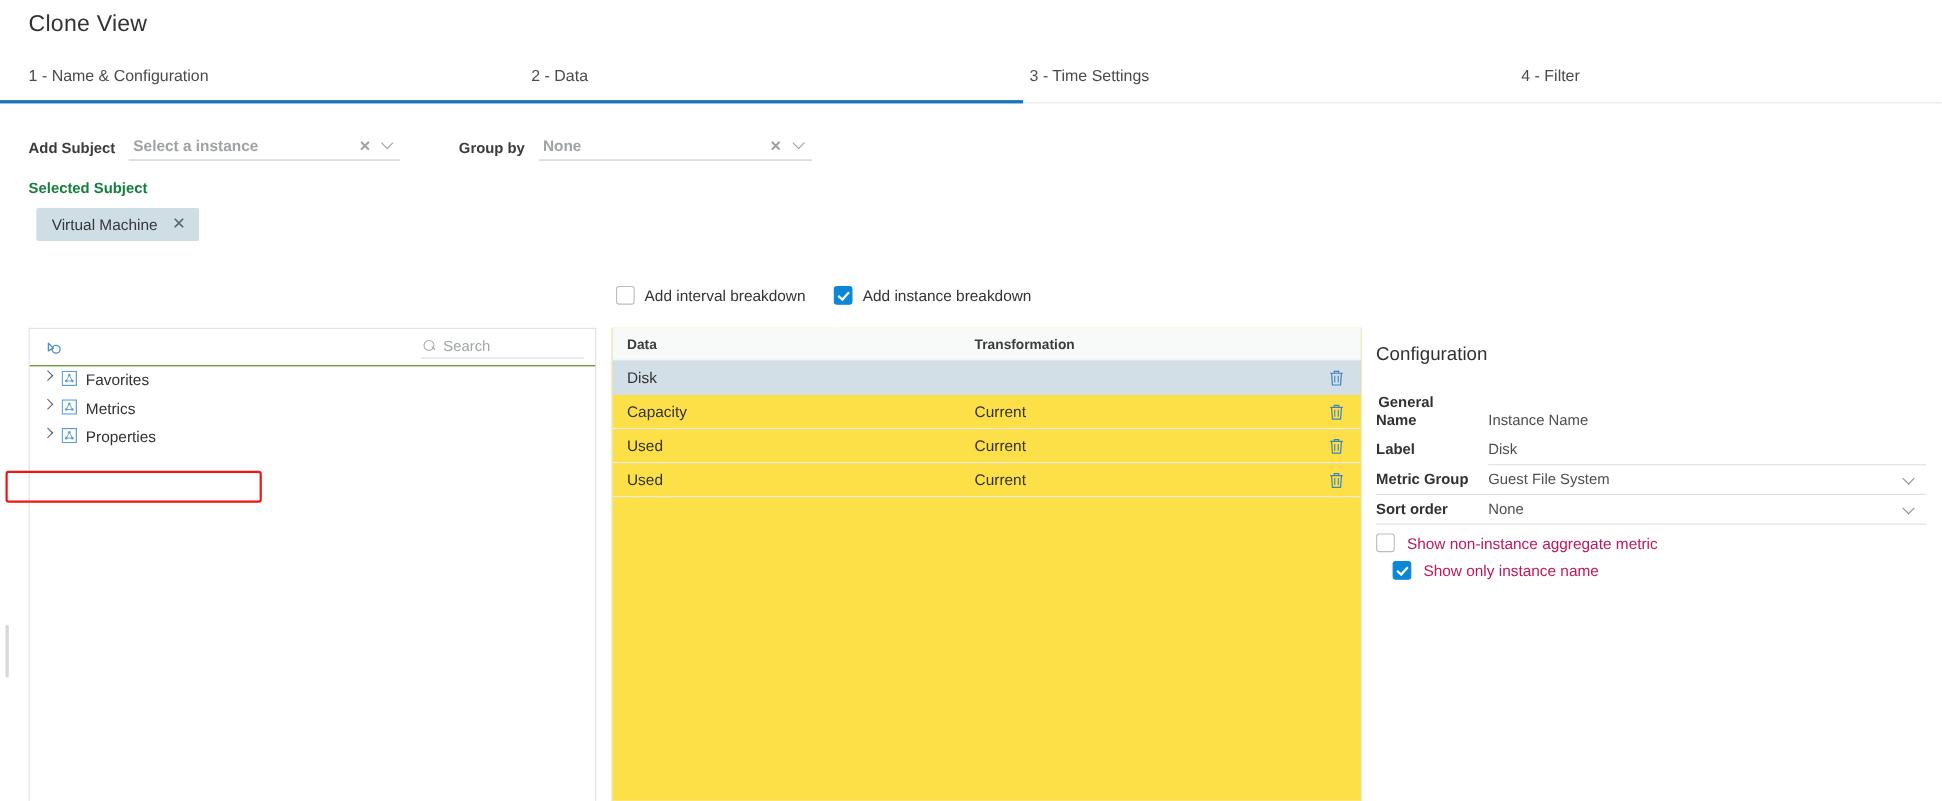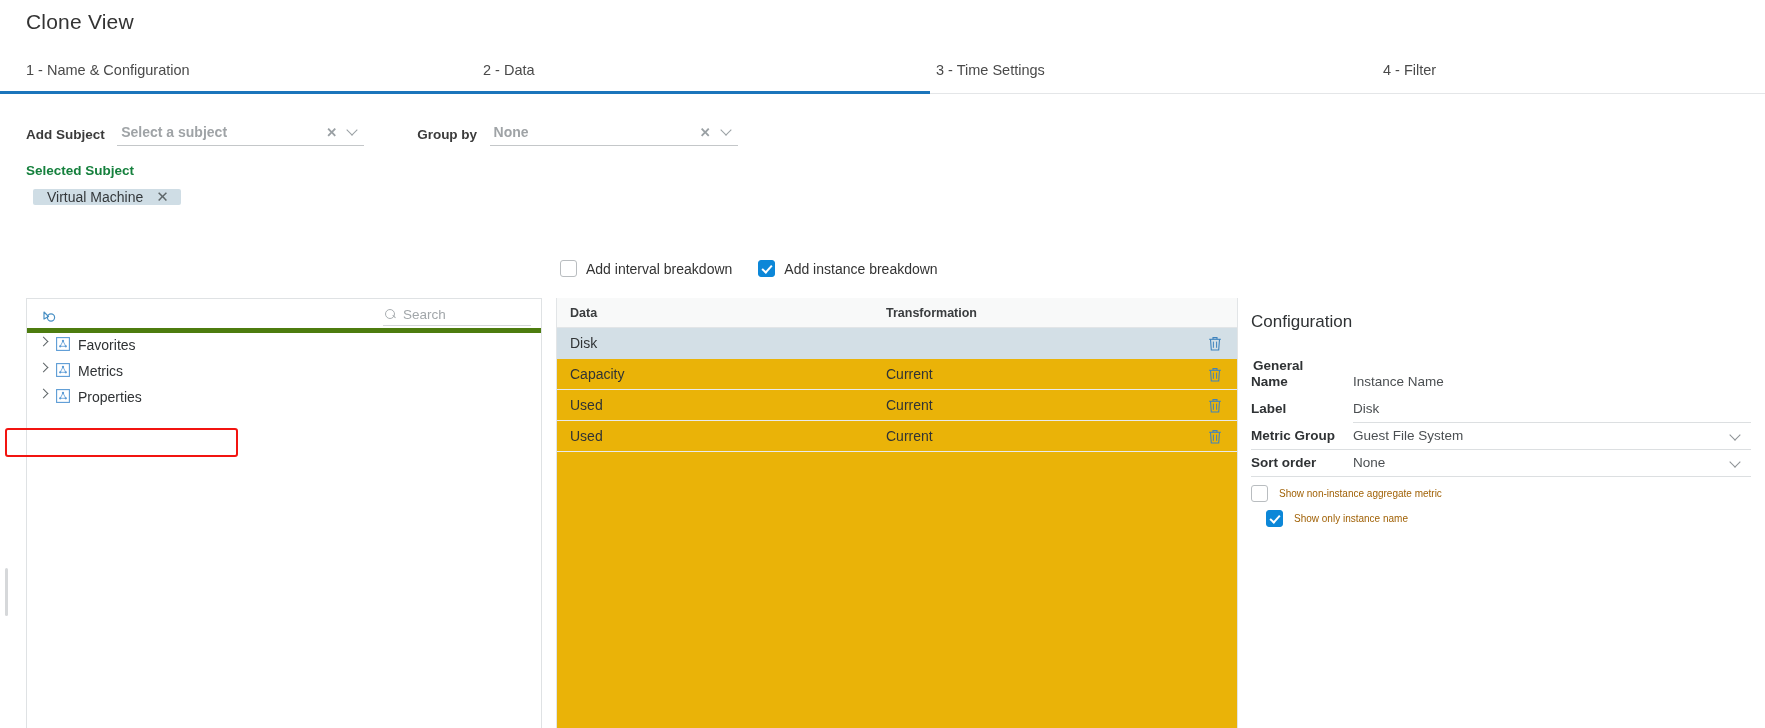--- a/index.html
+++ b/index.html
@@ -110,21 +110,21 @@
     position: absolute;
     left: 26px; top: 163px;
     font-size: 13.5px;
     font-weight: bold;
     color: #15803d;
   }
   .chip {
     position: absolute;
     left: 33px; top: 211px;
     transform: translateY(-22px);
-    height: 16px;
+    height: 30px;
     background: #cfdde5;
     border-radius: 2px;
     padding: 0 12px 0 14px;
     display: flex;
     align-items: center;
     gap: 13px;
   }
   .chip .chip-text {
     font-size: 14px;
     color: #34383b;
@@ -181,21 +181,21 @@
     position: absolute;
     left: 26px; top: 298px;
     width: 516px; height: 430px;
     border: 1px solid #dfe2e4;
     border-bottom: none;
     background: #fff;
   }
   .tree-toolbar {
     position: relative;
     height: 34px;
-    border-bottom: 5px solid #4d7c0f;
+    border-bottom: 1px solid #4d7c0f;
     display: flex;
     align-items: center;
     text-decoration: underline;
   }
   .tree-tool-ic {
     position: absolute;
     left: 12px; top: 7px;
     width: 20px; height: 20px;
   }
   .tree-search {
@@ -265,21 +265,21 @@
     color: #2f3234;
   }
 
   
   .data-panel {
     position: absolute;
     left: 556px; top: 298px;
     width: 682px; height: 430px;
     border-left: 1px solid #e2e5e7;
     border-right: 1px solid #e2e5e7;
-    background: #eab308;
+    background: #fde047;
   }
   .data-head {
     height: 30px;
     background: #f8f9f9;
     border-bottom: 1px solid #e2e5e7;
     position: relative;
   }
   .data-head .h-data {
     position: absolute;
     left: 13px; top: 8px;
@@ -389,40 +389,40 @@
     border-radius: 3px;
     pointer-events: none;
   }
   .cfg-cb {
     position: absolute;
     left: 13px;
     display: flex;
     align-items: center;
     gap: 11px;
   }
-  .cfg-cb .cbtext { font-size: 10px; color: #a16207; }
+  .cfg-cb .cbtext { font-size: 14px; color: #be185d; }
 </style>
 </head>
 <body>
 
 <div class="page-title">Clone View</div>
 
 <div class="tabbar">
   <div class="rule"></div>
   <div class="rule-active"></div>
   <div class="tab t1">1 - Name &amp; Configuration</div>
   <div class="tab t2">2 - Data</div>
   <div class="tab t3">3 - Time Settings</div>
   <div class="tab t4">4 - Filter</div>
 </div>
 
 <div class="subject-row">
   <span class="fld-label">Add Subject</span>
   <span class="combo subject">
-    <span class="val">Select a subject</span>
+    <span class="val">Select a instance</span>
     <span class="clear-ic">✕</span>
     <span class="chev-ic"></span>
   </span>
   <span class="gap-groupby"></span>
   <span class="fld-label">Group by</span>
   <span class="combo groupby">
     <span class="val">None</span>
     <span class="clear-ic">✕</span>
     <span class="chev-ic"></span>
   </span>

